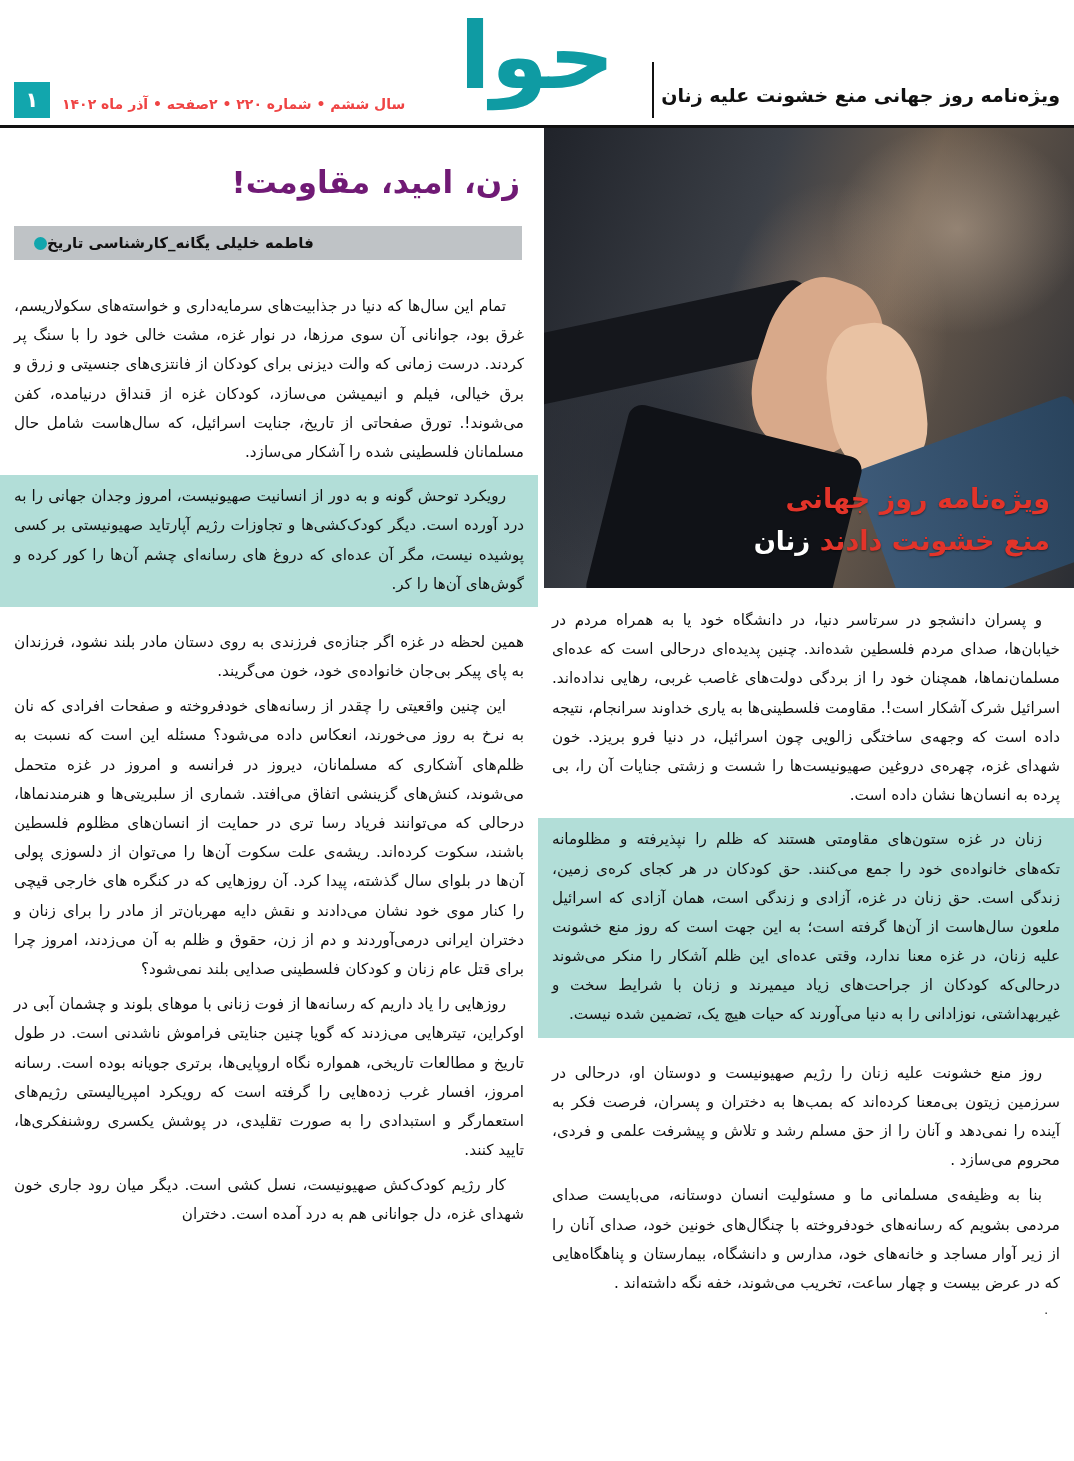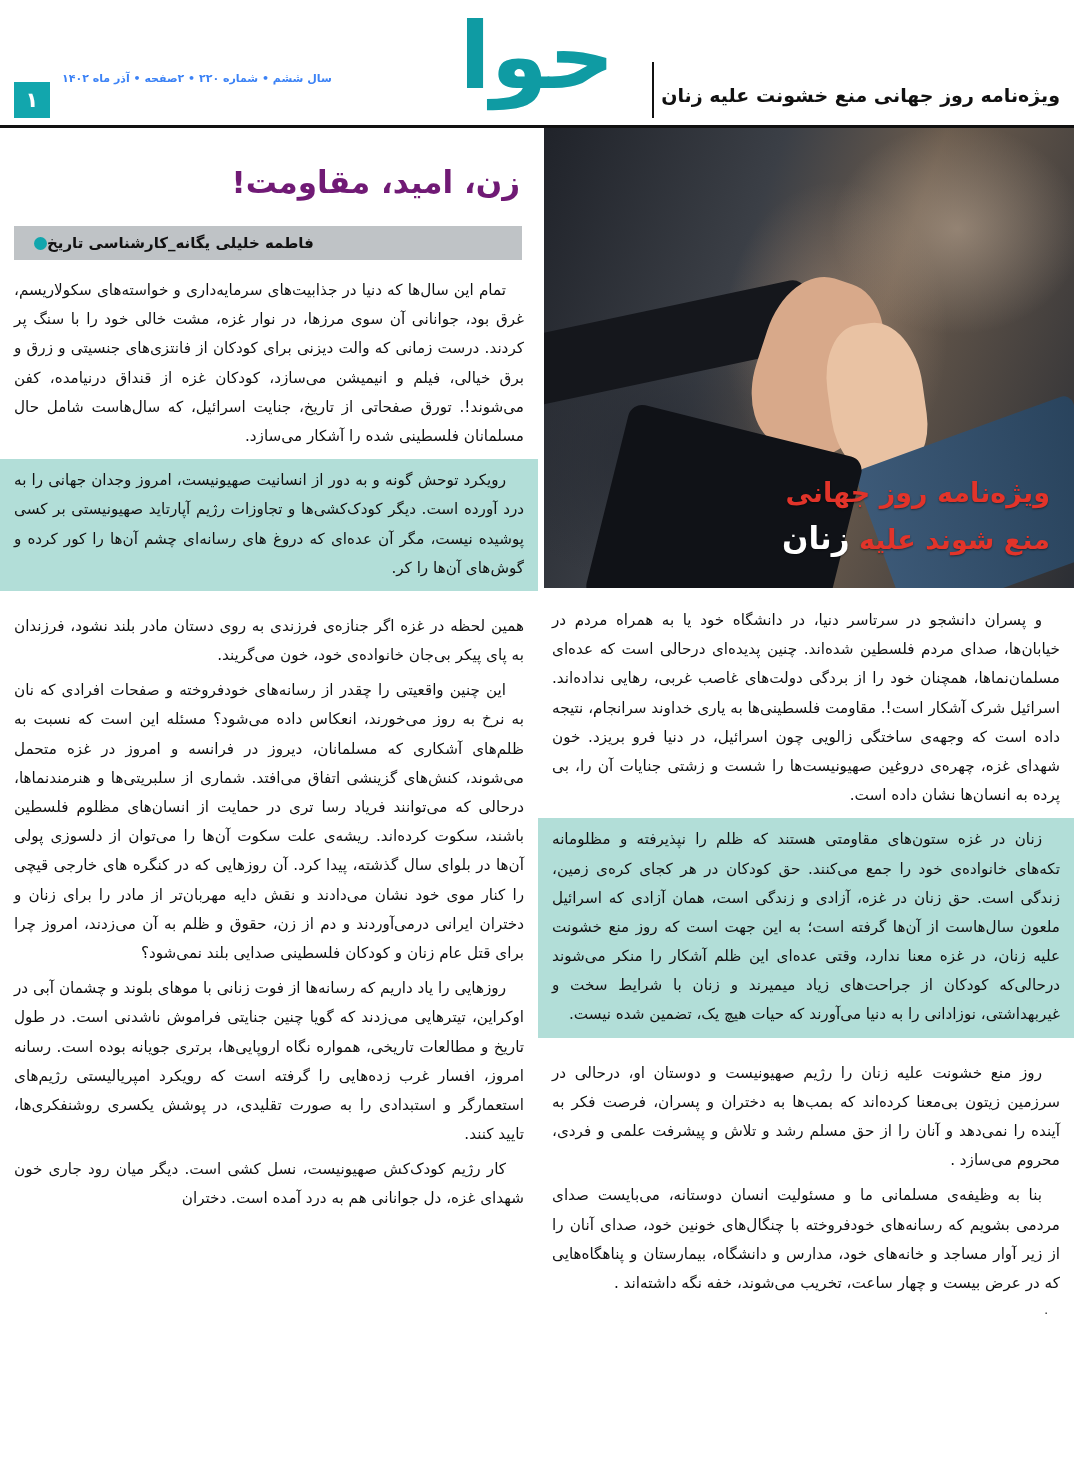--- a/index.html
+++ b/index.html
@@ -55,24 +55,24 @@
     position: absolute;
     right: 420px;
     top: 62px;
     width: 2px;
     height: 56px;
     background: #111;
   }
   .masthead-left {
     position: absolute;
     left: 62px;
-    top: 72px;
-    font-size: 11px;
-    font-weight: bold;
-    color: #3b82f6;
+    top: 96px;
+    font-size: 14px;
+    font-weight: bold;
+    color: #ef4444;
     direction: rtl;
     white-space: nowrap;
   }
   .page-badge {
     position: absolute;
     left: 14px;
     top: 82px;
     width: 36px;
     height: 36px;
     background: #12a6ad;
@@ -159,21 +159,21 @@
   .photo-caption .l2 {
     display: block;
     color: #e2342a;
     font-size: 27px;
     font-weight: bold;
     text-shadow: 0 1px 2px rgba(0,0,0,.45);
   }
   .photo-caption .l2 em {
     font-style: normal;
     color: #ffffff;
-    font-size: 31px;
+    font-size: 26px;
   }
 
   
   .para {
     direction: rtl;
     text-align: justify;
     font-size: 15.2px;
     line-height: 1.92;
     color: #111;
     padding: 0 14px;
@@ -246,42 +246,42 @@
         <div class="blurbg"></div>
 
         <div class="arm-dark" style="left:-30px; top:180px; width:300px; height:70px; transform:rotate(-12deg);"></div>
         <div class="hand" style="left:215px; top:150px; width:120px; height:175px; transform:rotate(18deg);"></div>
         <div class="hand" style="left:285px; top:195px; width:95px; height:150px; transform:rotate(-8deg); background:#e9c2a3;"></div>
         <div class="arm-denim" style="left:330px; top:300px; width:230px; height:160px; transform:rotate(-20deg);"></div>
         <div class="arm-dark" style="left:60px; top:300px; width:240px; height:200px; transform:rotate(14deg); background:#101217;"></div>
 
         <div class="photo-caption">
           <span class="l1">ویژه‌نامه روز جهانی</span>
-          <span class="l2"><span>منع شوند علیه</span> <em>زنان</em></span>
+          <span class="l2"><span>منع خشونت دادند</span> <em>زنان</em></span>
         </div>
       </div>
 
       <div style="padding-top:12px;">
         <p class="para">و پسران دانشجو در سرتاسر دنیا، در دانشگاه خود یا به همراه مردم در خیابان‌ها، صدای مردم فلسطین شده‌اند. چنین پدیده‌ای درحالی است که عده‌ای مسلمان‌نماها، همچنان خود را از بردگی دولت‌های غاصب غربی، رهایی نداده‌اند. اسرائیل شرک آشکار است!. مقاومت فلسطینی‌ها به یاری خداوند سرانجام، نتیجه داده است که وجهه‌ی ساختگی زالویی چون اسرائیل، در دنیا فرو بریزد. خون شهدای غزه، چهره‌ی دروغین صهیونیست‌ها را شست و زشتی جنایات آن را، بی پرده به انسان‌ها نشان داده است.</p>
         <p class="para hl">زنان در غزه ستون‌های مقاومتی هستند که ظلم را نپذیرفته و مظلومانه تکه‌های خانواده‌ی خود را جمع می‌کنند. حق کودکان در هر کجای کره‌ی زمین، زندگی است. حق زنان در غزه، آزادی و زندگی است، همان آزادی که اسرائیل ملعون سال‌هاست از آن‌ها گرفته است؛ به این جهت است که روز منع خشونت علیه زنان، در غزه معنا ندارد، وقتی عده‌ای این ظلم آشکار را منکر می‌شوند درحالی‌که کودکان از جراحت‌های زیاد میمیرند و زنان با شرایط سخت و غیربهداشتی، نوزادانی را به دنیا می‌آورند که حیات هیچ یک، تضمین شده نیست.</p>
         <p class="para">روز منع خشونت علیه زنان را رژیم صهیونیست و دوستان او، درحالی در سرزمین زیتون بی‌معنا کرده‌اند که بمب‌ها به دختران و پسران، فرصت فکر به آینده را نمی‌دهد و آنان را از حق مسلم رشد و تلاش و پیشرفت علمی و فردی، محروم می‌سازد .</p>
         <p class="para">بنا به وظیفه‌ی مسلمانی ما و مسئولیت انسان دوستانه، می‌بایست صدای مردمی بشویم که رسانه‌های خودفروخته با چنگال‌های خونین خود، صدای آنان را از زیر آوار مساجد و خانه‌های خود، مدارس و دانشگاه، بیمارستان و پناهگاه‌هایی که در عرض بیست و چهار ساعت، تخریب می‌شوند، خفه نگه داشته‌اند .</p>
         <p class="para noindent" style="font-size:12px; line-height:1; padding-right:26px;">.</p>
       </div>
     </div>
 
     <div class="col-left">
       <h1 class="article-title">زن، امید، مقاومت!</h1>
 
       <div class="byline">
         <span class="bullet"></span>
         <span class="btext">فاطمه خلیلی یگانه_کارشناسی تاریخ</span>
       </div>
 
-      <div style="padding-top:10px;">
+      <div style="padding-top:26px;">
         <p class="para">تمام این سال‌ها که دنیا در جذابیت‌های سرمایه‌داری و خواسته‌های سکولاریسم، غرق بود، جوانانی آن سوی مرزها، در نوار غزه، مشت خالی خود را با سنگ پر کردند. درست زمانی که والت دیزنی برای کودکان از فانتزی‌های جنسیتی و زرق و برق خیالی، فیلم و انیمیشن می‌سازد، کودکان غزه از قنداق درنیامده، کفن می‌شوند!. تورق صفحاتی از تاریخ، جنایت اسرائیل، که سال‌هاست شامل حال مسلمانان فلسطینی شده را آشکار می‌سازد.</p>
         <p class="para hl">رویکرد توحش گونه و به دور از انسانیت صهیونیست، امروز وجدان جهانی را به درد آورده است. دیگر کودک‌کشی‌ها و تجاوزات رژیم آپارتاید صهیونیستی بر کسی پوشیده نیست، مگر آن عده‌ای که دروغ های رسانه‌ای چشم آن‌ها را کور کرده و گوش‌های آن‌ها را کر.</p>
         <p class="para noindent">همین لحظه در غزه اگر جنازه‌ی فرزندی به روی دستان مادر بلند نشود، فرزندان به پای پیکر بی‌جان خانواده‌ی خود، خون می‌گریند.</p>
         <p class="para">این چنین واقعیتی را چقدر از رسانه‌های خودفروخته و صفحات افرادی که نان به نرخ به روز می‌خورند، انعکاس داده می‌شود؟ مسئله این است که نسبت به ظلم‌های آشکاری که مسلمانان، دیروز در فرانسه و امروز در غزه متحمل می‌شوند، کنش‌های گزینشی اتفاق می‌افتد. شماری از سلبریتی‌ها و هنرمندنماها، درحالی که می‌توانند فریاد رسا تری در حمایت از انسان‌های مظلوم فلسطین باشند، سکوت کرده‌اند. ریشه‌ی علت سکوت آن‌ها را می‌توان از دلسوزی پولی آن‌ها در بلوای سال گذشته، پیدا کرد. آن روزهایی که در کنگره های خارجی قیچی را کنار موی خود نشان می‌دادند و نقش دایه مهربان‌تر از مادر را برای زنان و دختران ایرانی درمی‌آوردند و دم از زن، حقوق و ظلم به آن می‌زدند، امروز چرا برای قتل عام زنان و کودکان فلسطینی صدایی بلند نمی‌شود؟</p>
         <p class="para">روزهایی را یاد داریم که رسانه‌ها از فوت زنانی با موهای بلوند و چشمان آبی در اوکراین، تیترهایی می‌زدند که گویا چنین جنایتی فراموش ناشدنی است. در طول تاریخ و مطالعات تاریخی، همواره نگاه اروپایی‌ها، برتری جویانه بوده است. رسانه امروز، افسار غرب زده‌هایی را گرفته است که  رویکرد امپریالیستی رژیم‌های استعمارگر و استبدادی را به صورت تقلیدی، در پوشش یکسری روشنفکری‌ها، تایید کنند.</p>
         <p class="para">کار رژیم کودک‌کش صهیونیست، نسل کشی است. دیگر میان رود جاری خون شهدای غزه، دل جوانانی هم به درد آمده است. دختران</p>
       </div>
     </div>
 
   </div>

